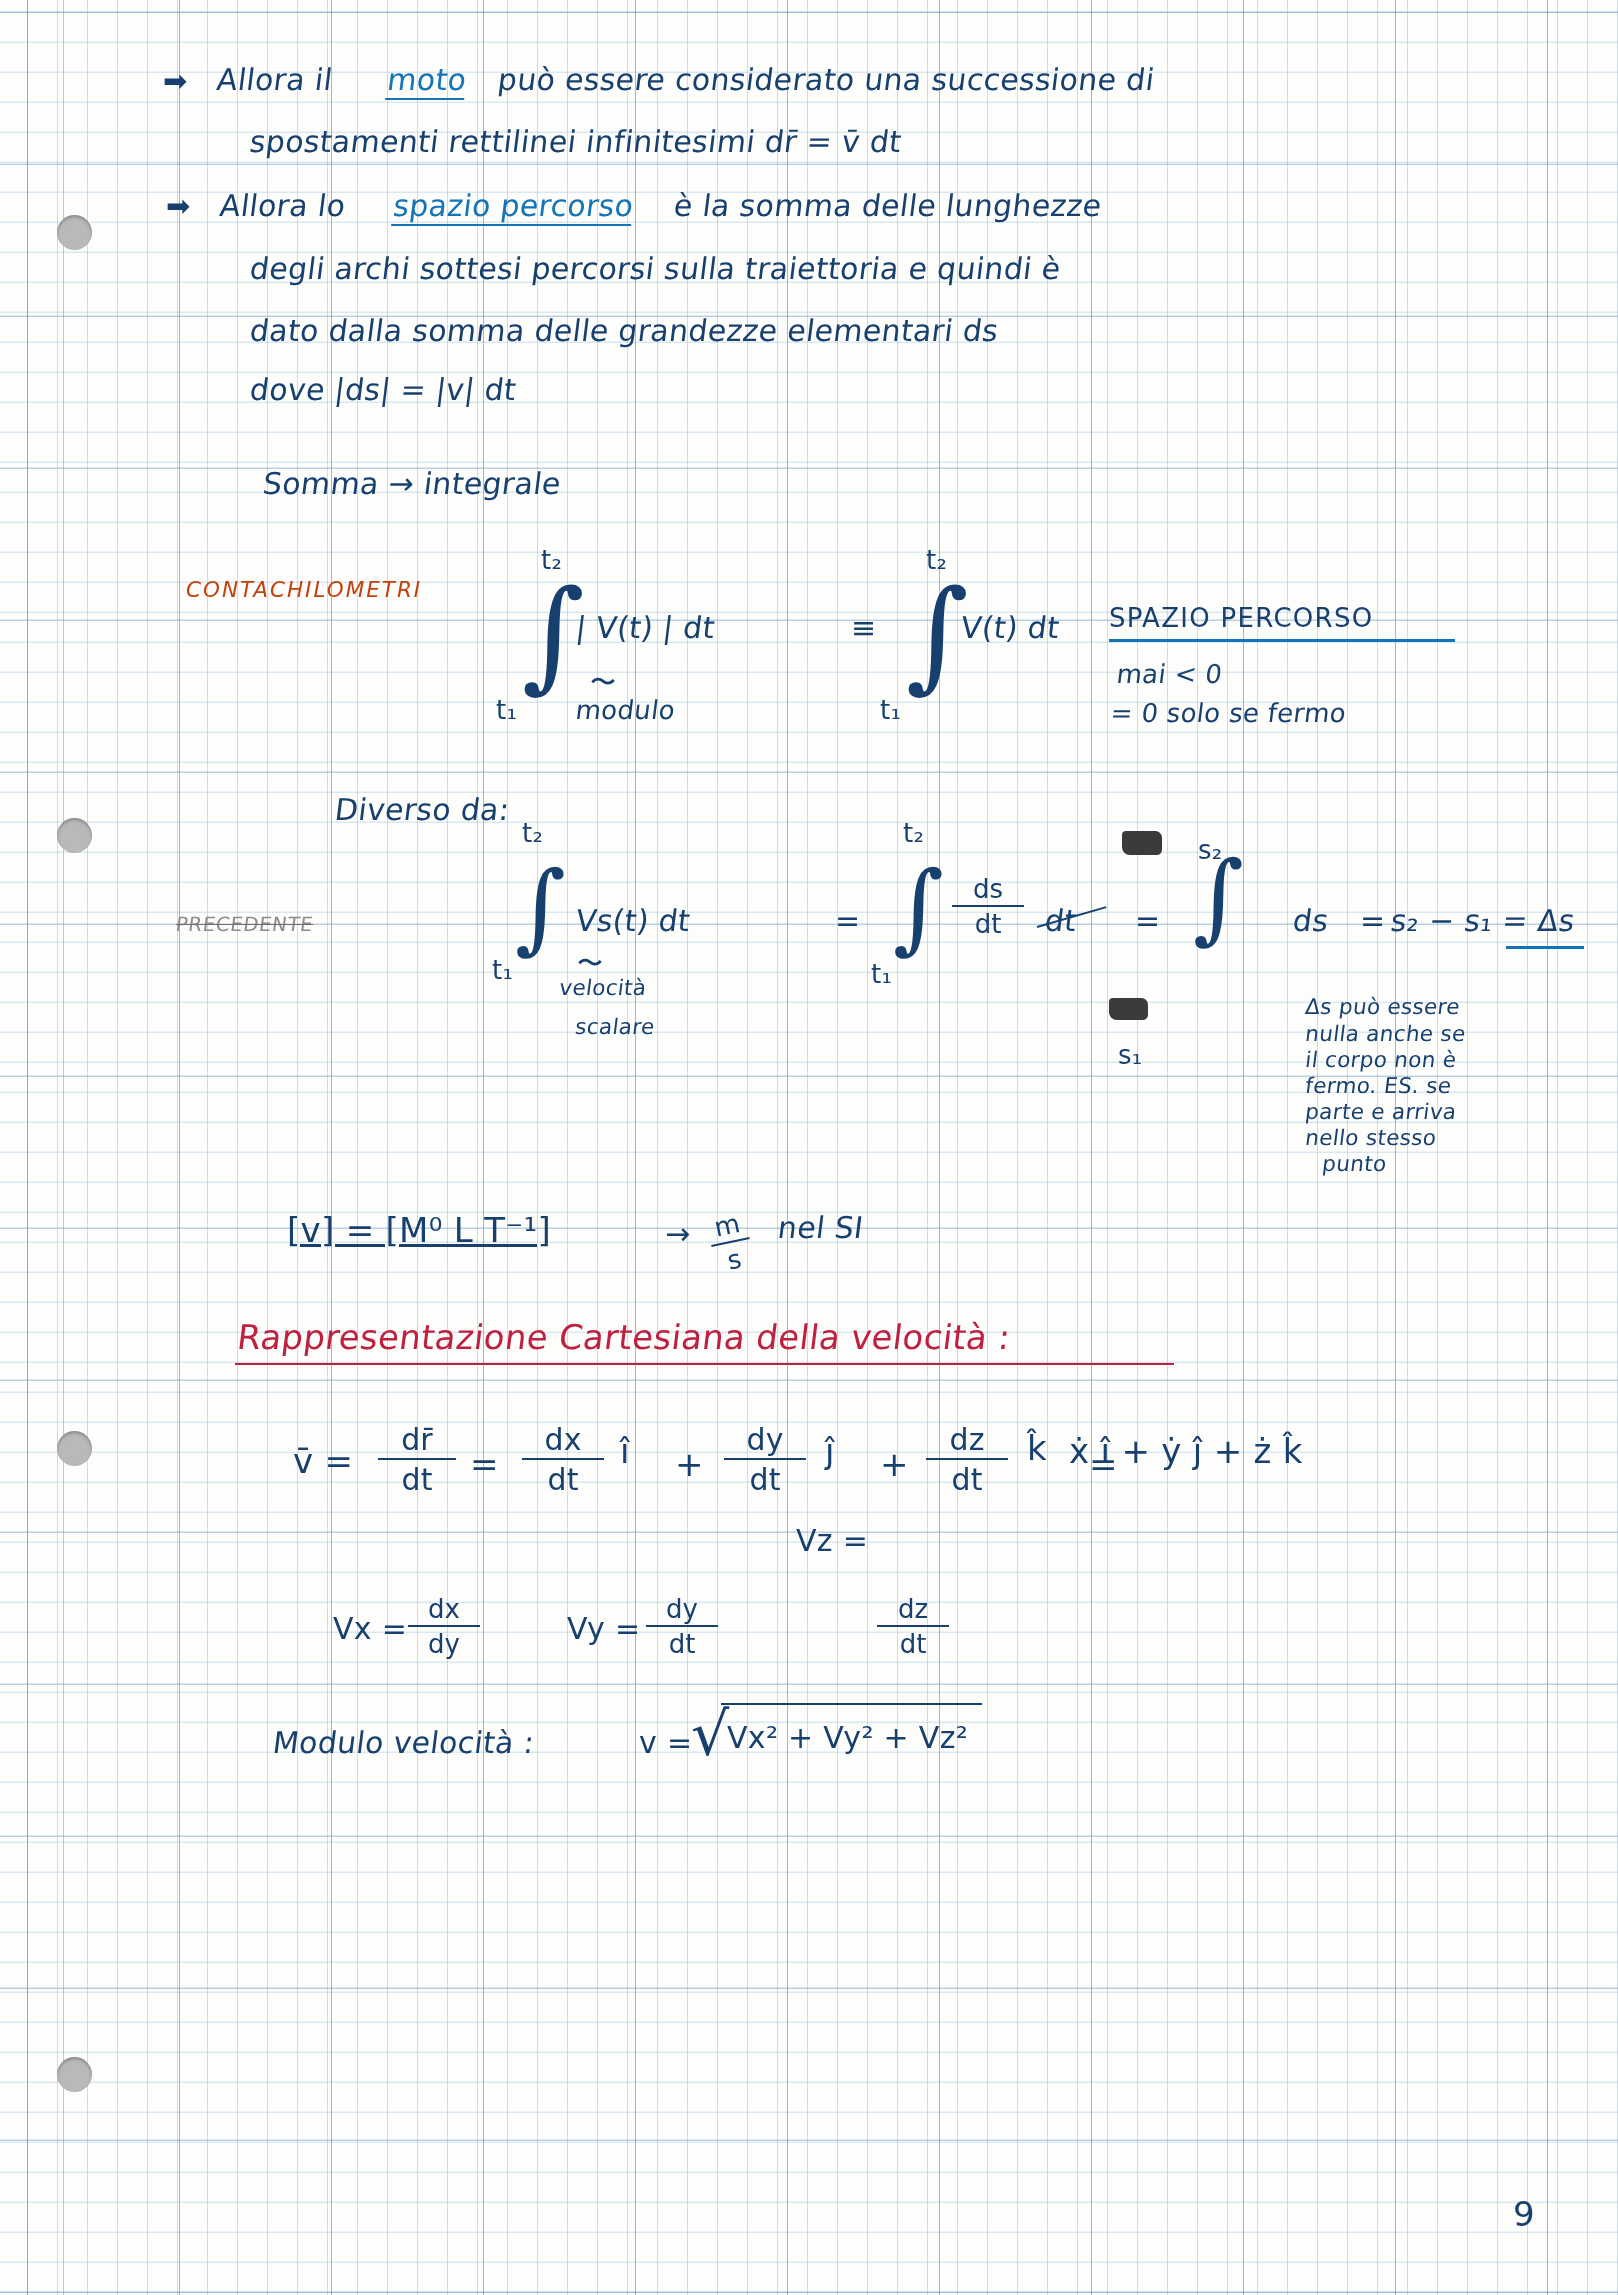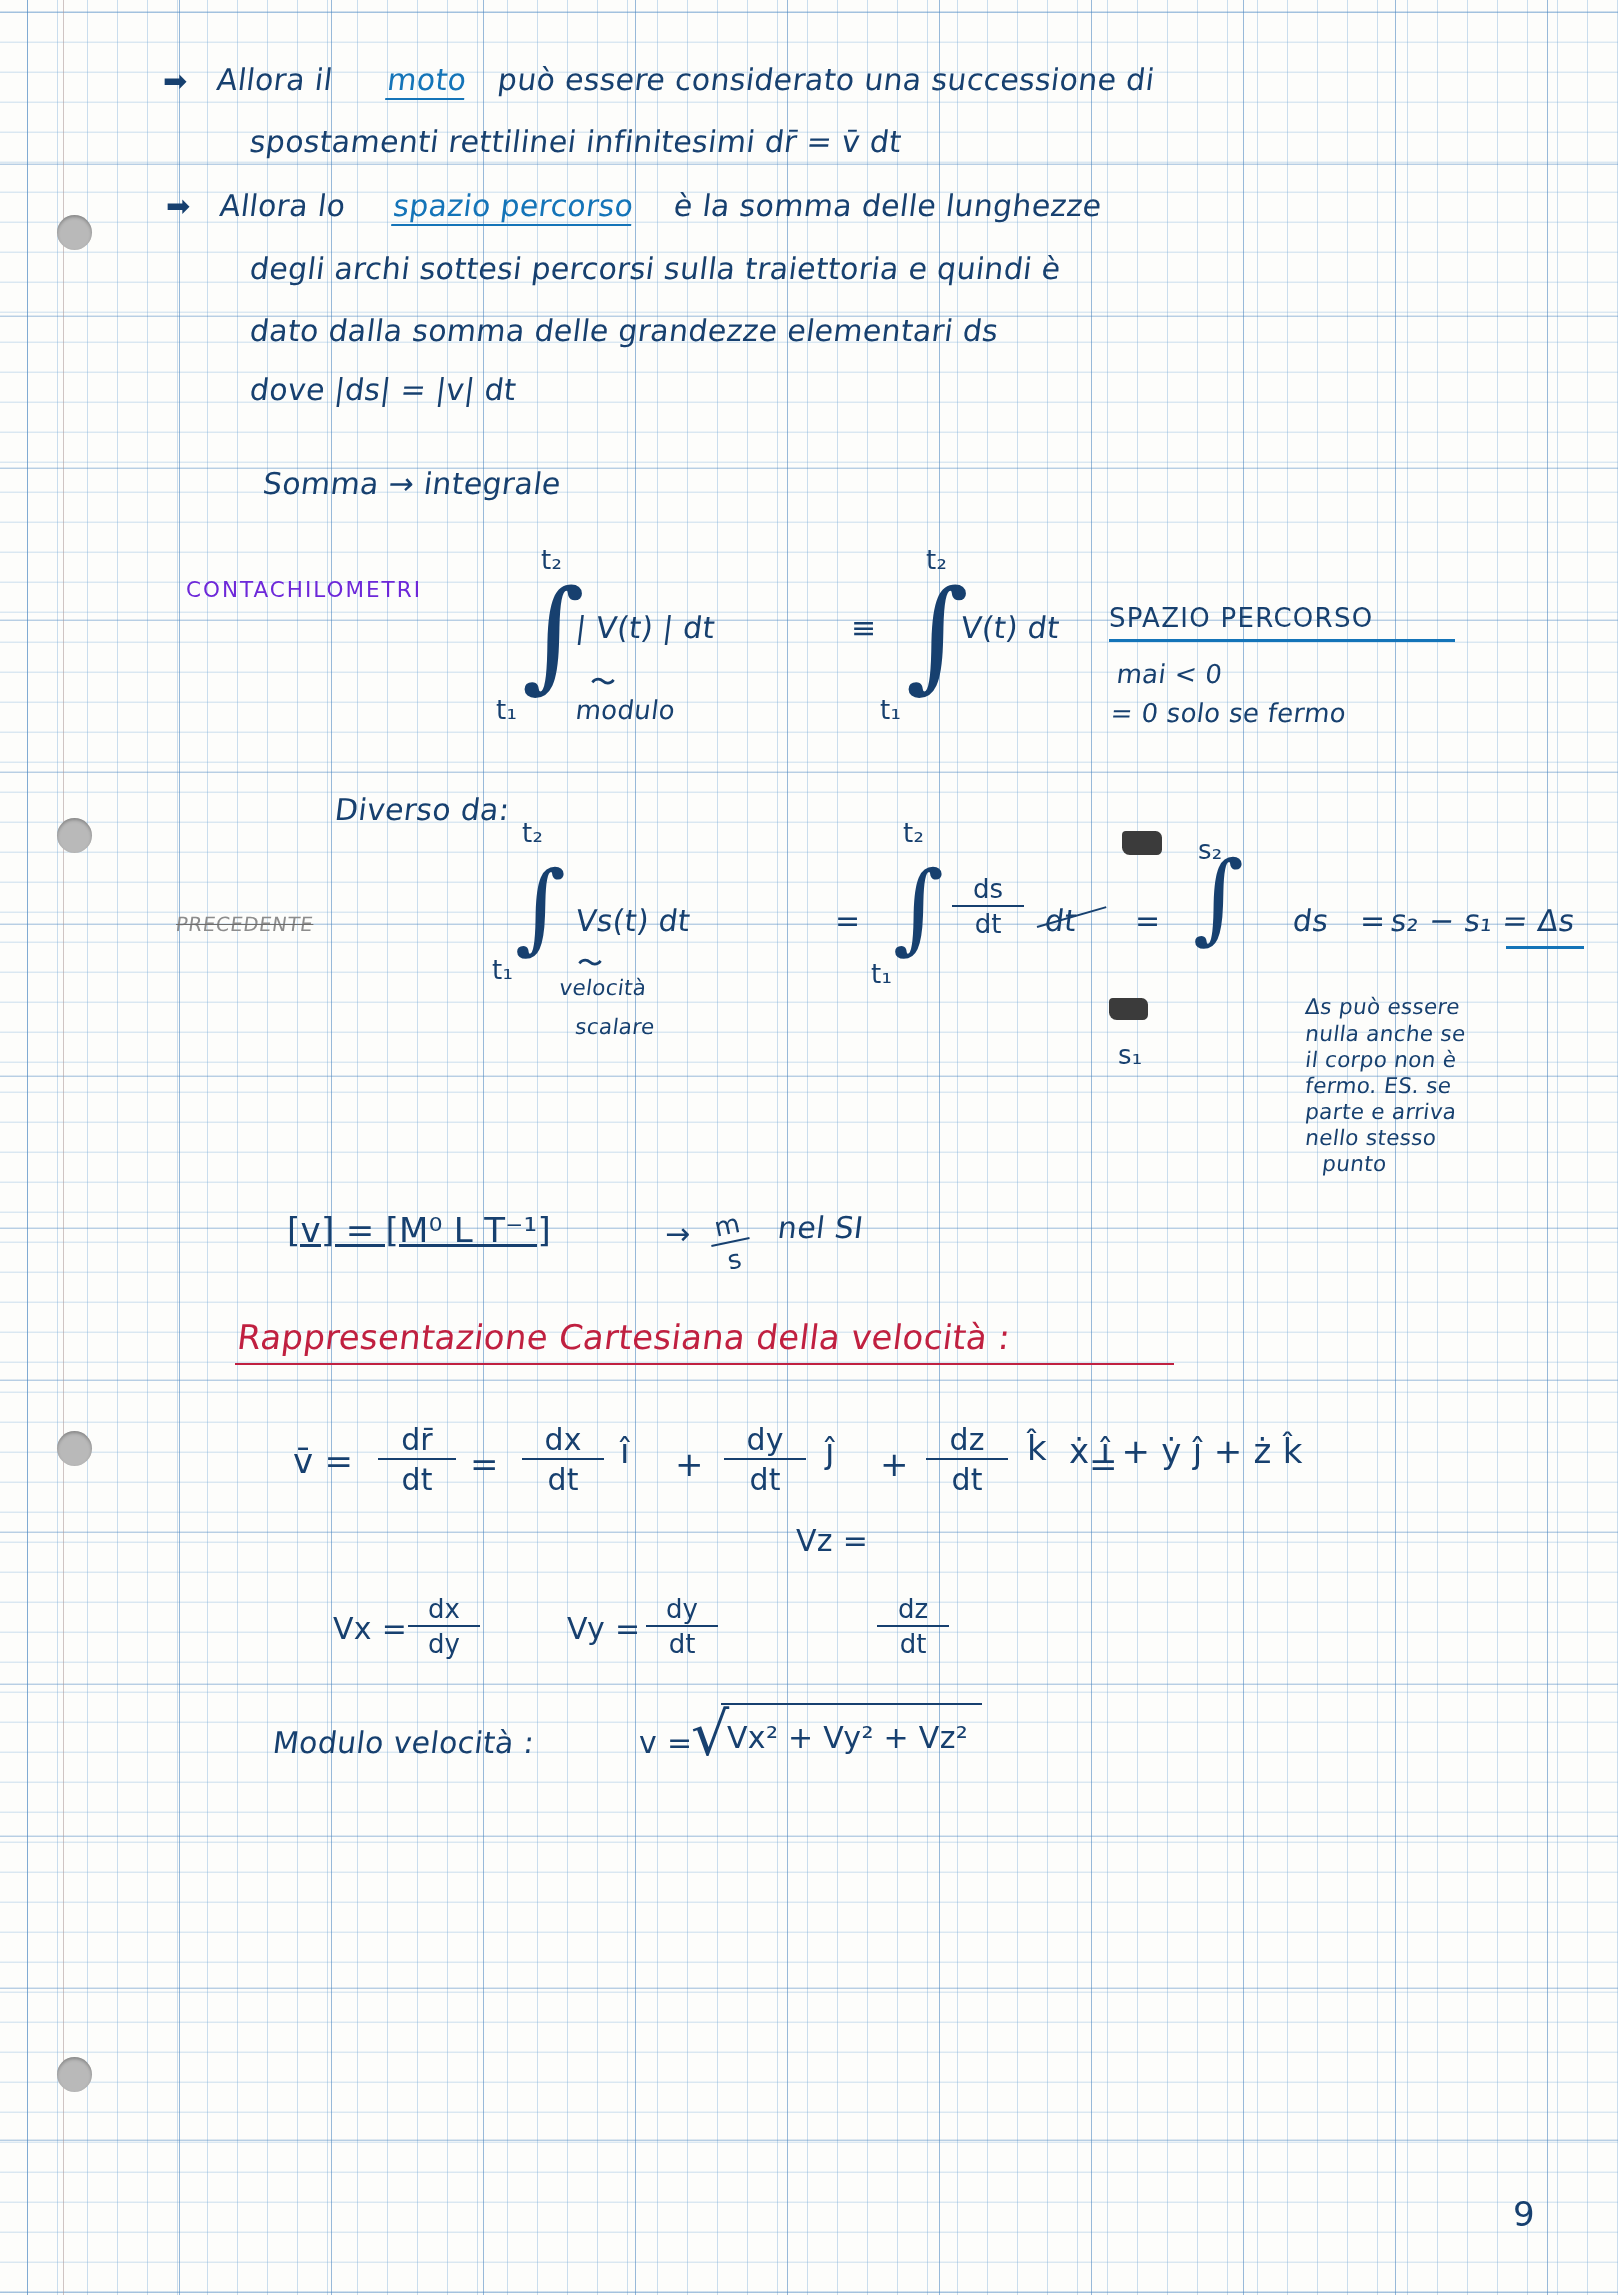--- a/index.html
+++ b/index.html
@@ -55,21 +55,21 @@
   .hw {
     position: absolute;
     font-family: "DejaVu Sans", sans-serif;
     color: #123a6b;
     white-space: nowrap;
     letter-spacing: 0.3px;
   }
   .ink-blue   { color: #17406f; }
   .ink-cyan   { color: #1474b8; }
   .ink-red    { color: #c02040; }
-  .ink-grey   { color: #6d28d9; }
+  .ink-grey   { color: #c2410c; font-style: italic; }
 
   .sz-xl { font-size: 34px; }
   .sz-lg { font-size: 30px; }
   .sz-md { font-size: 26px; }
   .sz-sm { font-size: 21.5px; }
 
   .slant { transform: skewX(-7deg); transform-origin: left bottom; }
 
   .ul-cyan { border-bottom: 2.6px solid #1474b8; padding-bottom: 1.3px; }
 

